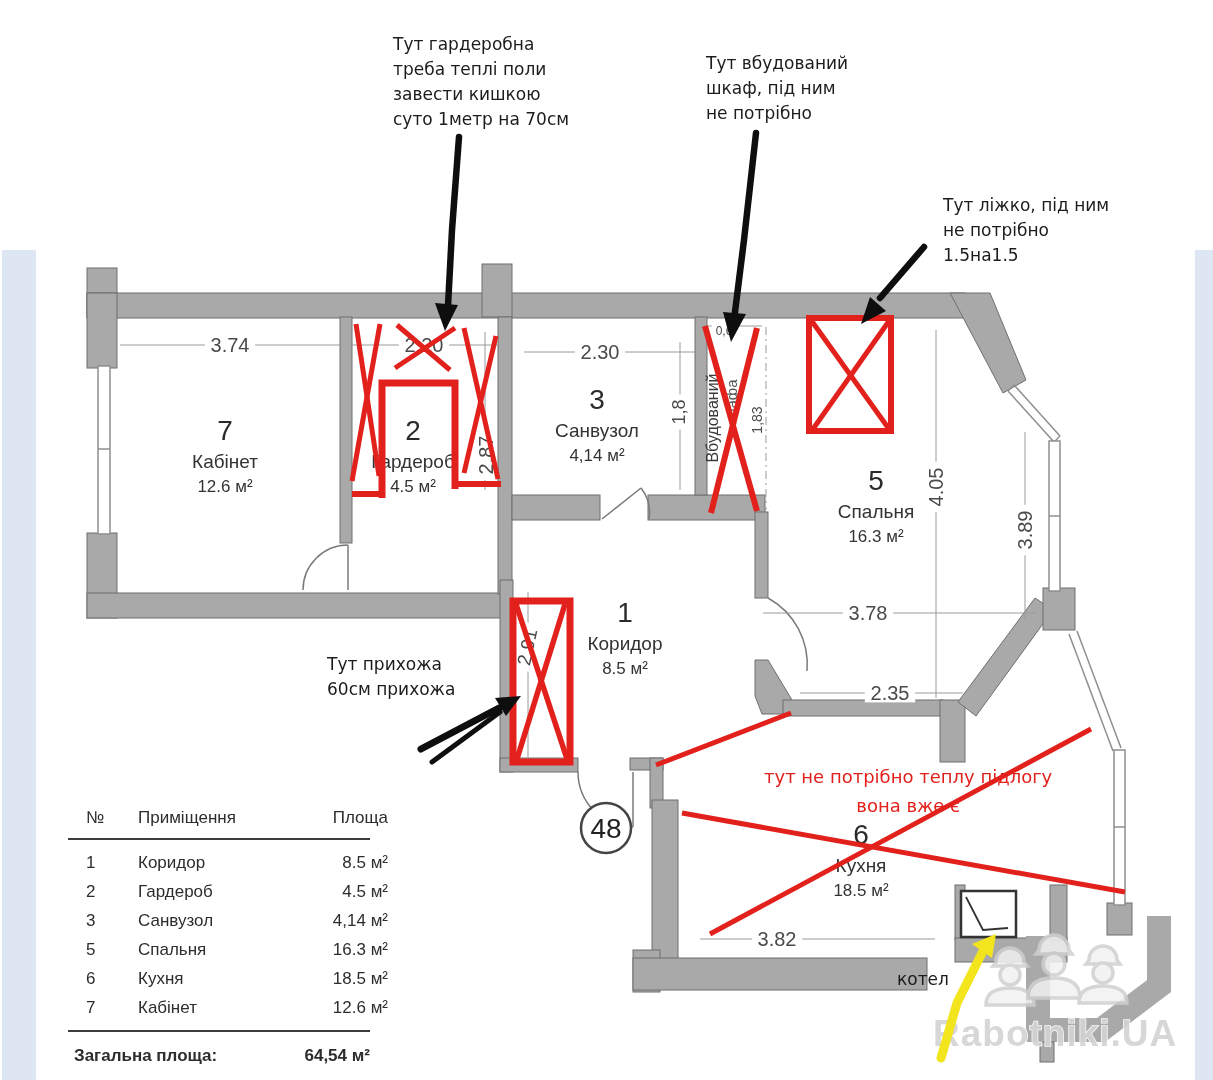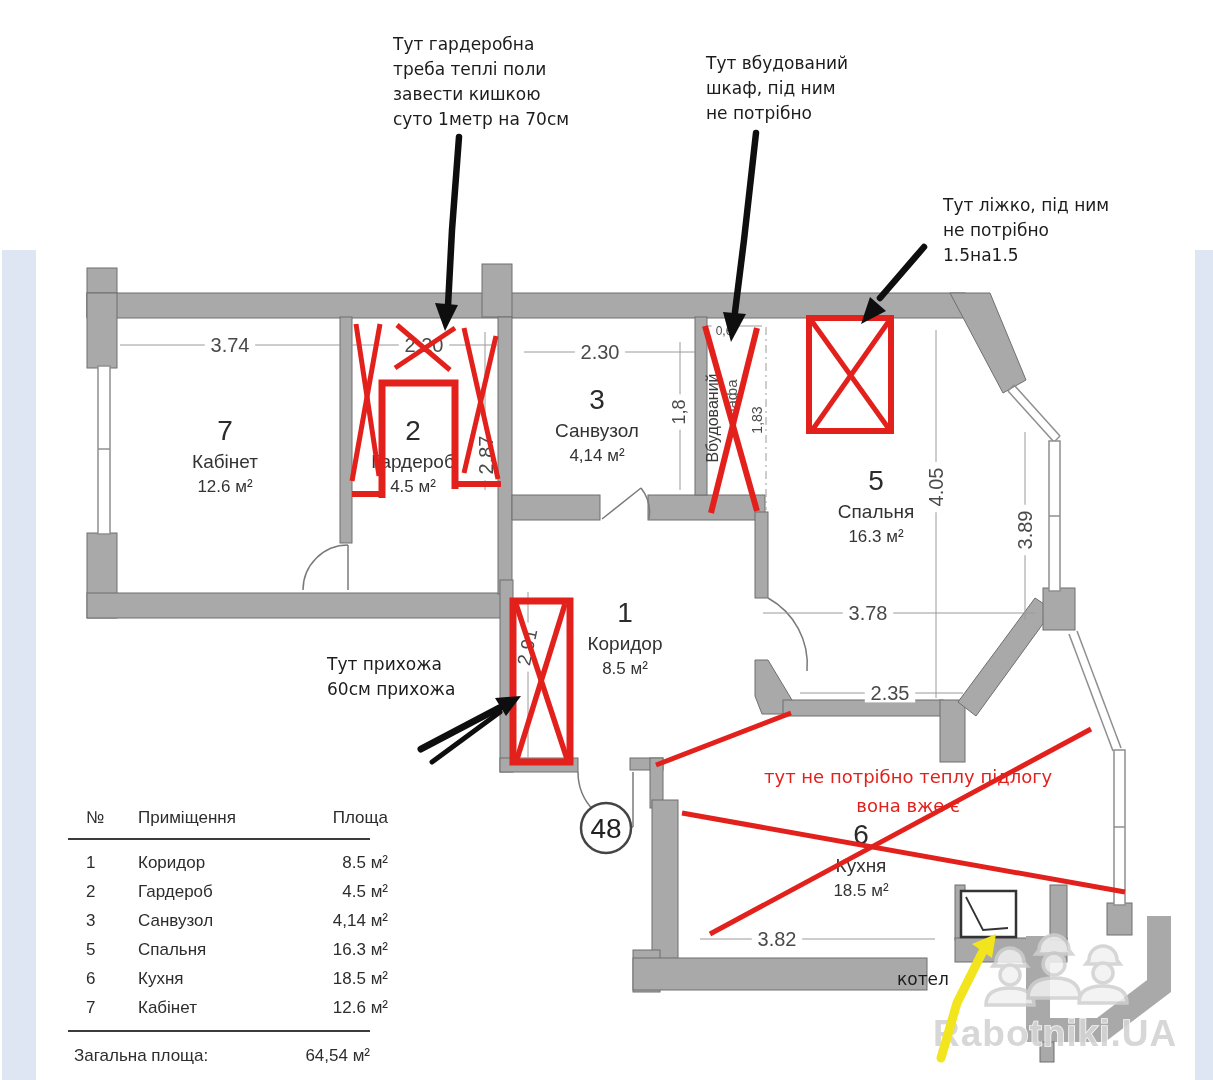--- a/index.html
+++ b/index.html
@@ -20,21 +20,21 @@
   .note{position:absolute;font:17px/25px "DejaVu Sans",sans-serif;color:#1c1c1c;white-space:nowrap;}
   .note div{height:25px;}
   .red-note{color:#e3211c;font-size:18px;line-height:29px;text-align:center;}
   .red-note div{height:29px;}
   #legend-table{position:absolute;left:68px;top:806px;width:302px;
       font:17px "Liberation Sans",sans-serif;color:#2d2d2d;}
   .thead{display:grid;grid-template-columns:52px 160px 90px;padding:2px 0 10px 18px;}
   .thead span:last-child, .trow span:last-child, .ttotal span:last-child{text-align:right;}
   #table-rows{padding:8px 0;border-top:2px solid #3c3c3c;border-bottom:2px solid #3c3c3c;}
   .trow{display:grid;grid-template-columns:52px 160px 90px;height:29px;align-items:center;padding-left:18px;}
-  .ttotal{display:grid;grid-template-columns:1fr 110px;padding:14px 0 0 6px;}
+  .ttotal{display:grid;grid-template-columns:1fr 110px;padding:14px 0 0 6px;font-weight:bold;}
   .wm-text{font:bold 37px "Liberation Sans",sans-serif;fill:#d4d4d4;stroke:#ffffff;stroke-width:1.6;
       paint-order:stroke;opacity:.92;letter-spacing:1px;}
   .wm-fig{fill:#f1f1f1;stroke:#cfcfcf;stroke-width:3.5;opacity:.85;}
   .roomnum{font:28px "Liberation Sans",sans-serif;fill:#2b2b2b;}
   .roomname{font:19px "Liberation Sans",sans-serif;fill:#333333;}
   .roomarea{font:17px "Liberation Sans",sans-serif;fill:#333333;}
   .dimtext{font-family:"Liberation Sans",sans-serif;fill:#4a4a4a;}
   .nichetext{font:16px "Liberation Sans",sans-serif;fill:#3a3a3a;}
 </style>
 </head>

